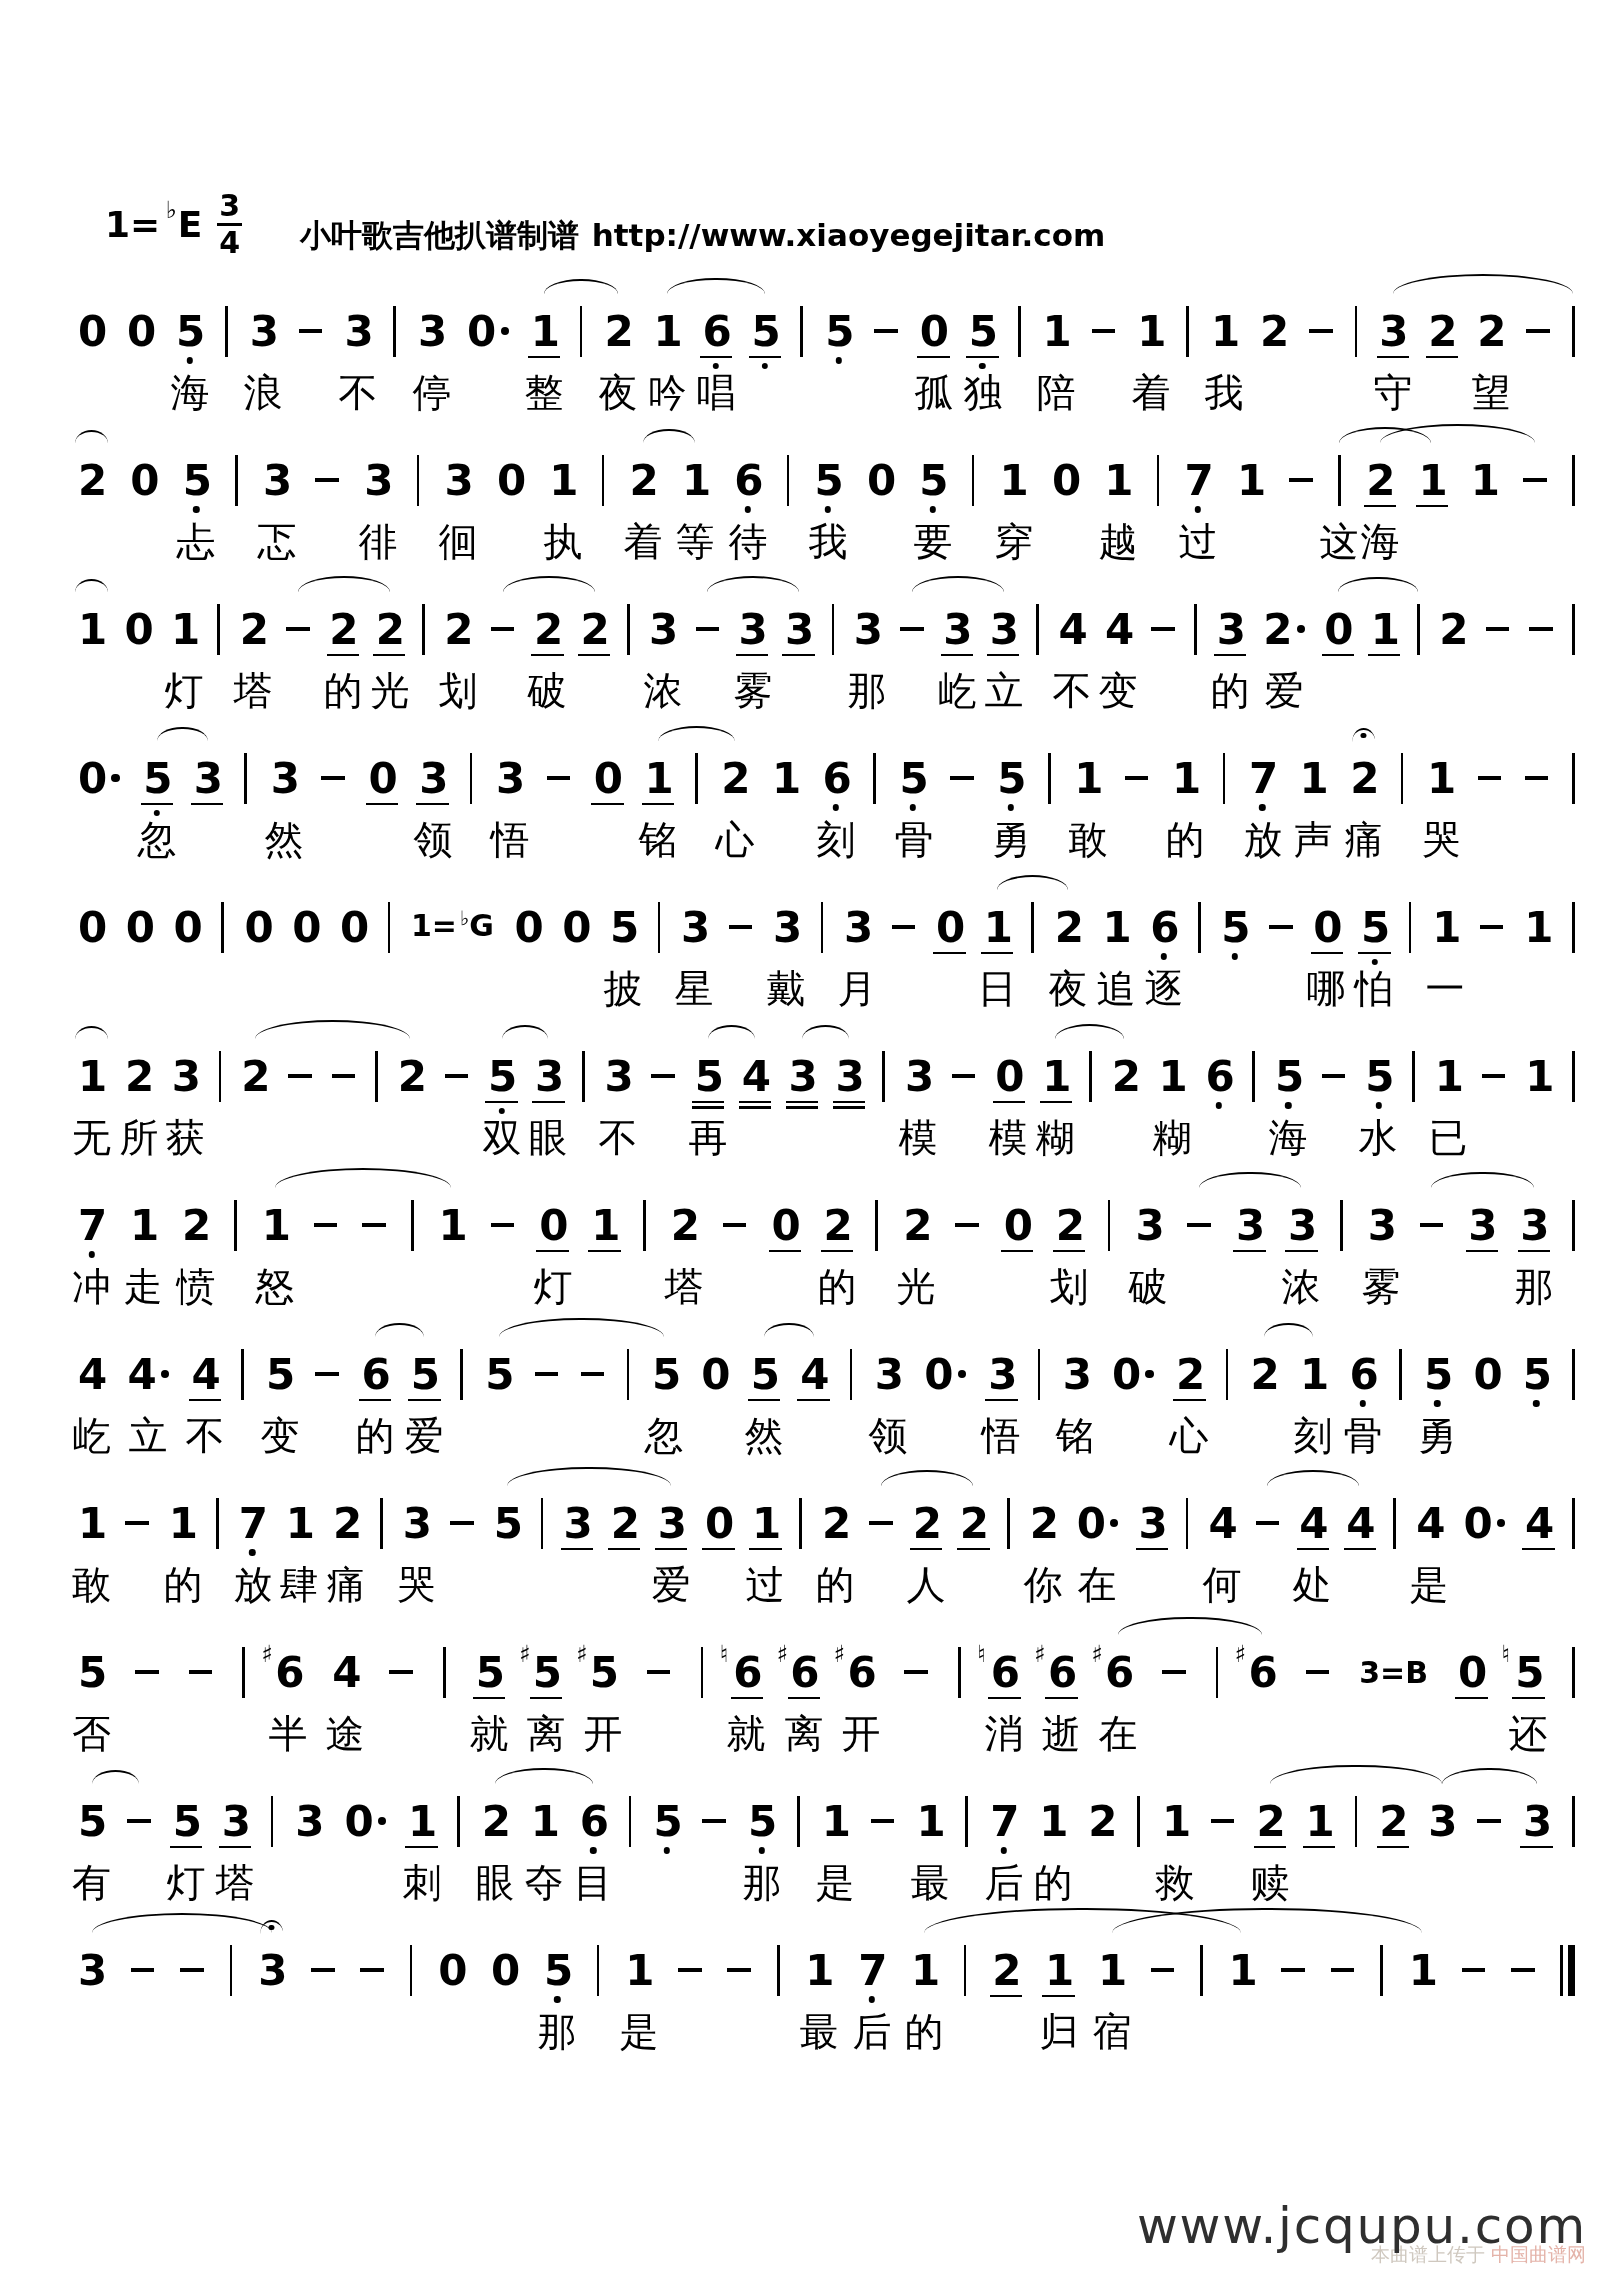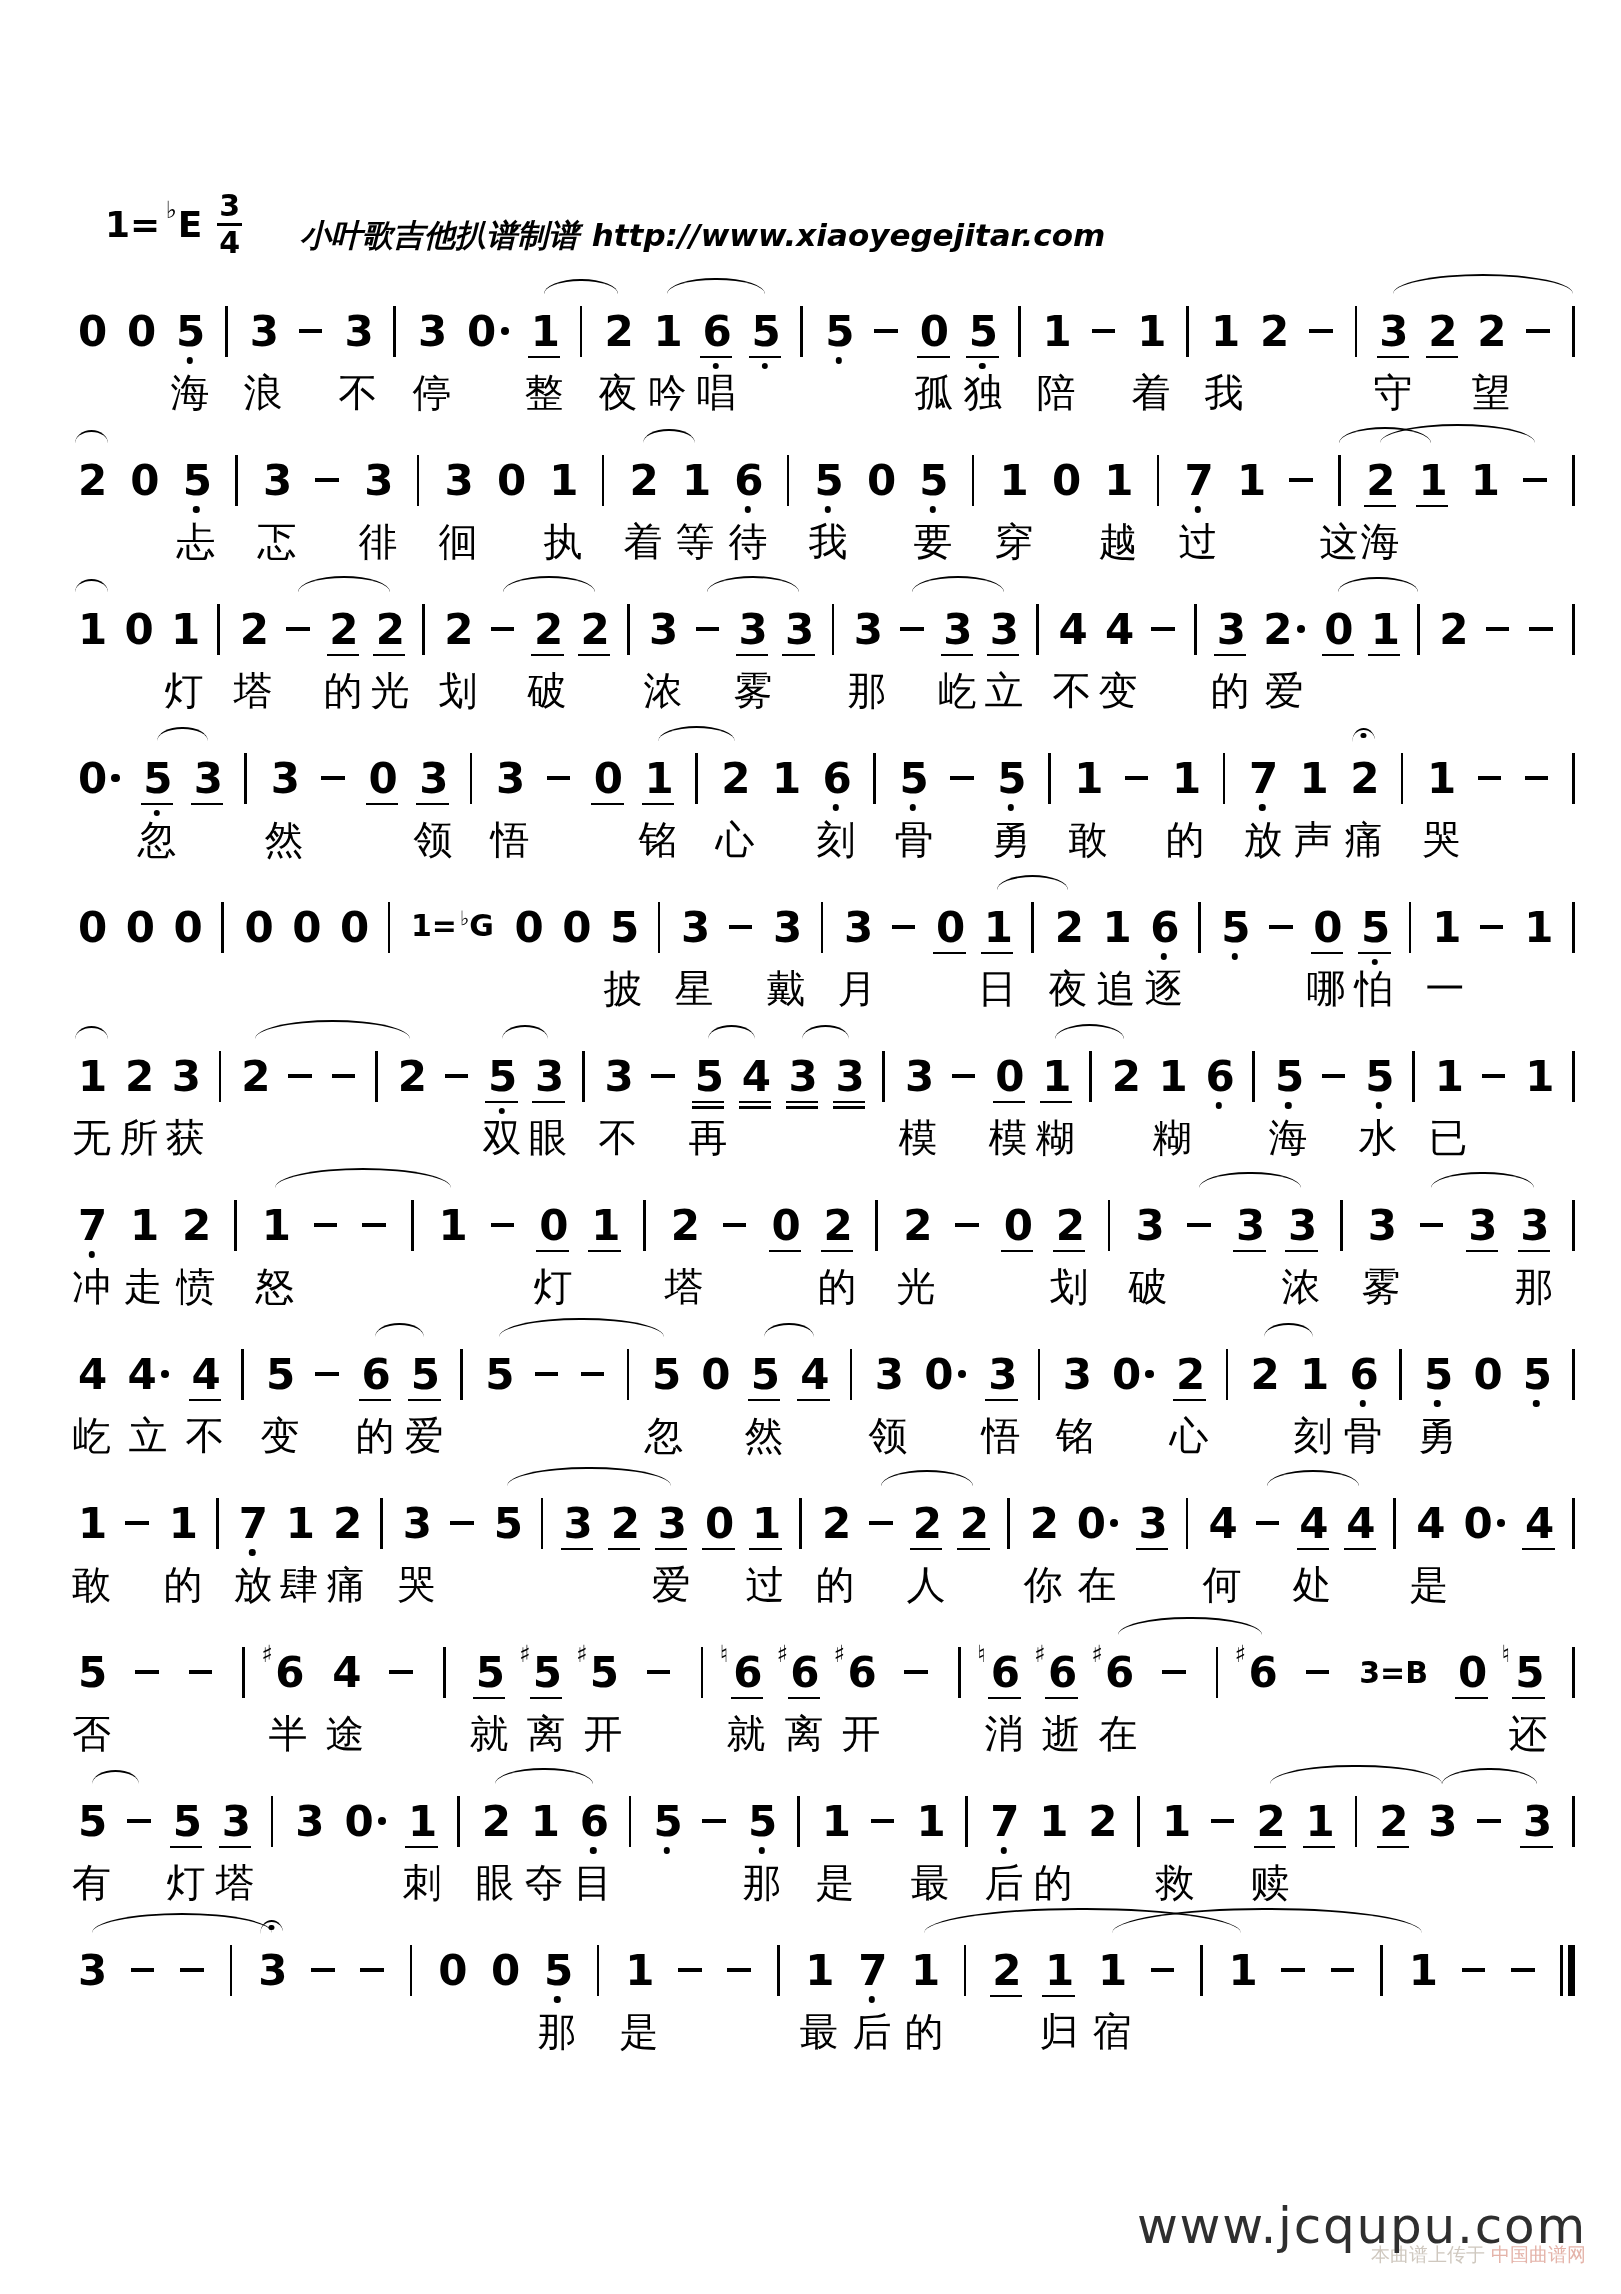--- a/index.html
+++ b/index.html
@@ -10,21 +10,21 @@
          font-family:"DejaVu Serif","Liberation Serif",serif;font-weight:bold;
          font-size:56px;letter-spacing:16.4px;}
   .artist{position:absolute;top:165px;left:0;right:0;text-align:center;font-size:34px;}
   .keysig{position:absolute;top:191px;left:105px;display:flex;align-items:center;
           font-weight:bold;font-size:36px;}
   .keyflat{font-size:23.6px;position:relative;top:-14.5px;margin:0 0.9px 0 5.5px;}
   .timesig{display:inline-flex;flex-direction:column;align-items:center;margin-left:14.5px;
            font-size:30px;font-weight:bold;line-height:1.0;}
   .tsbar{width:25.5px;height:3.6px;background:#000;margin:1.8px 0;}
   .credit{position:absolute;top:215px;left:300px;font-weight:bold;font-size:31px;white-space:nowrap;}
-  .credit span{margin-right:12.7px;font-style:italic;}
+  .credit span{margin-right:12.7px;}
   
   #systems{position:absolute;top:265px;left:78px;right:47px;}
   .system{height:149px;}
   .notes-row{position:relative;display:flex;justify-content:space-between;align-items:center;
              height:105px;padding-top:27px;box-sizing:border-box;}
   .tok{position:relative;display:inline-flex;align-items:center;height:51px;}
   .num{font-weight:bold;font-size:42px;line-height:51px;width:27px;text-align:center;position:relative;display:block;}
   .bar{width:2.7px;height:51px;background:#000;}
   .finalbar{display:inline-flex;align-items:center;gap:4.5px;height:51px;}
   .fb-thin{width:2.7px;height:51px;background:#000;}

